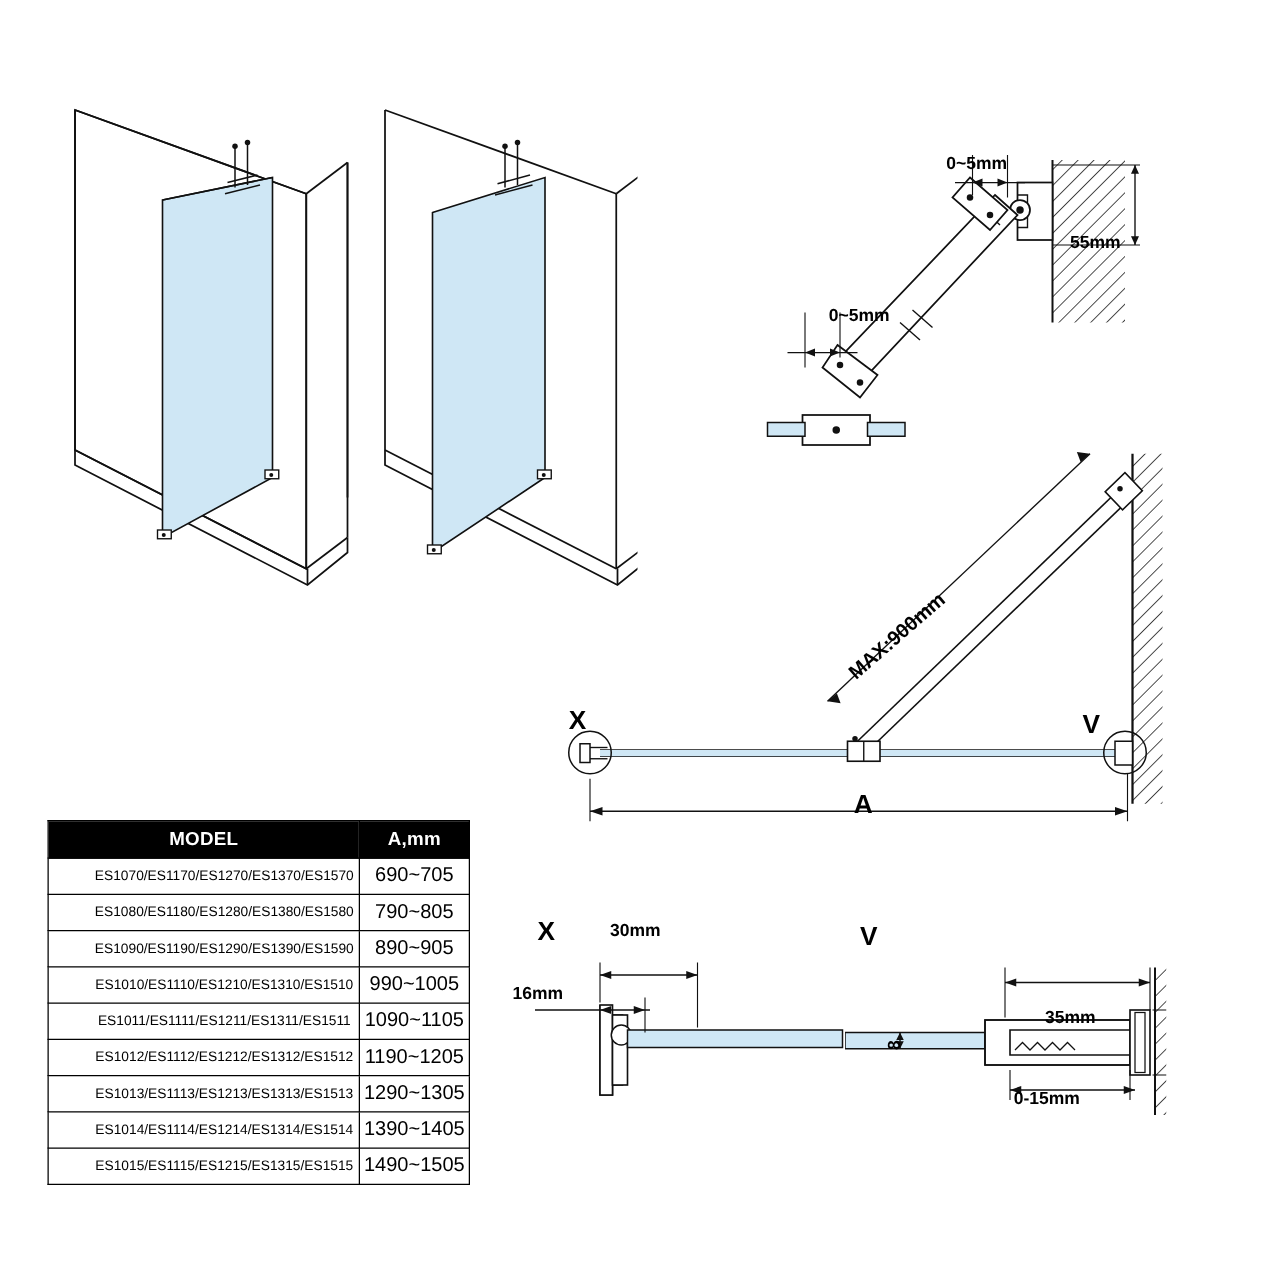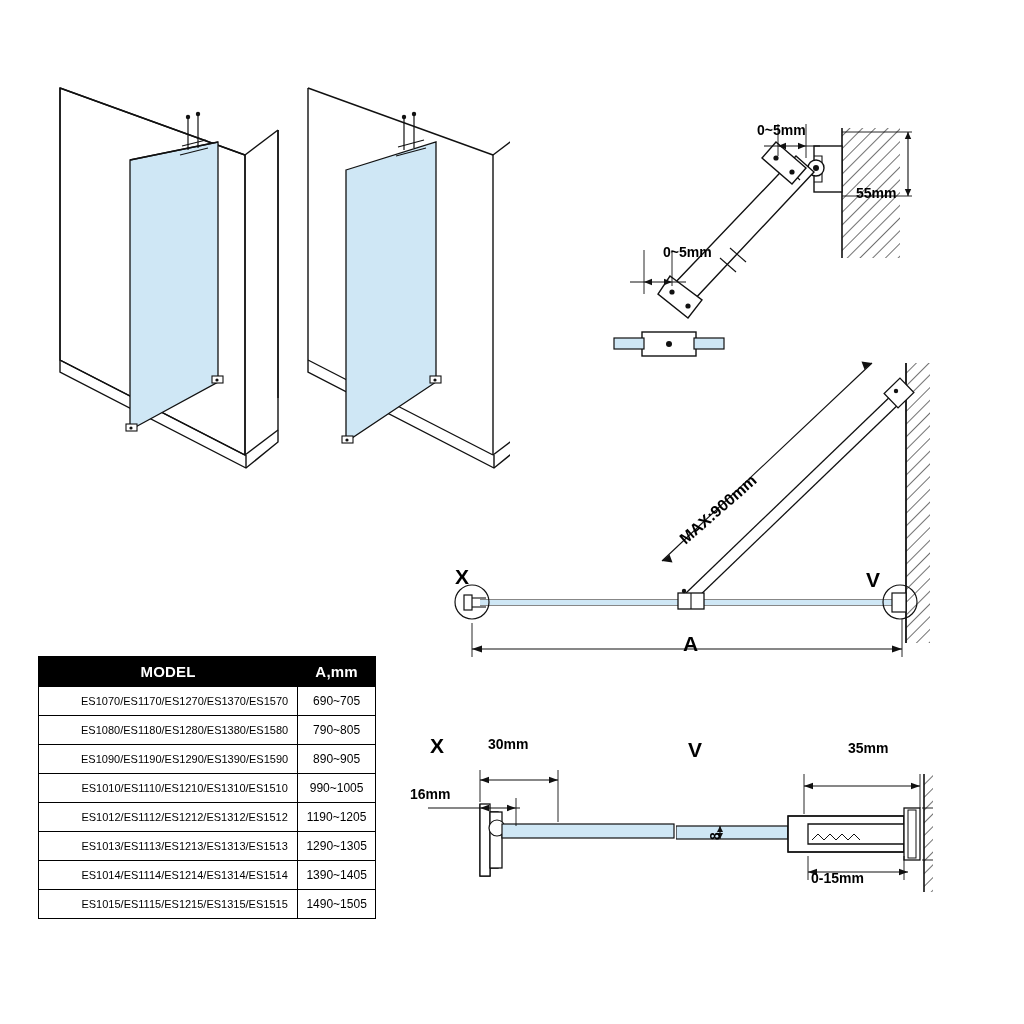--- a/index.html
+++ b/index.html
@@ -42,21 +42,21 @@
     letter-spacing: 0.2px;
   }
   #model-table td {
     border: 1px solid #000000;
     padding: 5px 3px;
     text-align: center;
     height: 18px;
     white-space: nowrap;
   }
   #model-table td.model-cell { width: 244px; font-size: 11px; padding-left: 36px; }
-  #model-table td.a-cell { width: 92px; font-size: 12px; }
+  #model-table td.a-cell { width: 92px; font-size: 16px; }
 
   
   .lbl {
     position: absolute;
     font-size: 14px;
     font-weight: bold;
     color: #000;
     white-space: nowrap;
   }
   .lbl.big { font-size: 21px; }
@@ -316,21 +316,21 @@
     <path d="M44 74 l-3 6 h6 z" fill="#111"></path>
     <path d="M44 87 l-3 -6 h6 z" fill="#111"></path>
 
     <line x1="132" y1="104" x2="132" y2="128" stroke="#111" stroke-width="0.9"></line>
     <line x1="228" y1="104" x2="228" y2="128" stroke="#111" stroke-width="0.9"></line>
     <line x1="132" y1="120" x2="232" y2="120" stroke="#111" stroke-width="1.1"></line>
     <path d="M132 120 l9 -3.2 v6.4 z" fill="#111"></path>
     <path d="M232 120 l-9 -3.2 v6.4 z" fill="#111"></path>
   </svg>
   <div class="lbl big" style="left:688px; top:738px;">V</div>
-  <div class="lbl" style="left:836px; top:740px;margin-left:12px;">35mm</div>
+  <div class="lbl" style="left:836px; top:805px;">35mm</div>
   <div class="lbl" style="left:944px; top:778px;">16.3</div>
   <div class="rot-8" style="left:707px; top:840px;">8</div>
   <div class="lbl" style="left:811px; top:870px;">0-15mm</div>
 
   <table id="model-table">
     <thead>
       <tr>
         <th>MODEL</th>
         <th>A,mm</th>
       </tr>
@@ -346,20 +346,24 @@
         </tr>
         <tr>
           <td class="model-cell">ES1090/ES1190/ES1290/ES1390/ES1590</td>
           <td class="a-cell">890~905</td>
         </tr>
         <tr>
           <td class="model-cell">ES1010/ES1110/ES1210/ES1310/ES1510</td>
           <td class="a-cell">990~1005</td>
         </tr>
         <tr>
+          <td class="model-cell">ES1011/ES1111/ES1211/ES1311/ES1511</td>
+          <td class="a-cell">1090~1105</td>
+        </tr>
+        <tr>
           <td class="model-cell">ES1012/ES1112/ES1212/ES1312/ES1512</td>
           <td class="a-cell">1190~1205</td>
         </tr>
         <tr>
           <td class="model-cell">ES1013/ES1113/ES1213/ES1313/ES1513</td>
           <td class="a-cell">1290~1305</td>
         </tr>
         <tr>
           <td class="model-cell">ES1014/ES1114/ES1214/ES1314/ES1514</td>
           <td class="a-cell">1390~1405</td>

